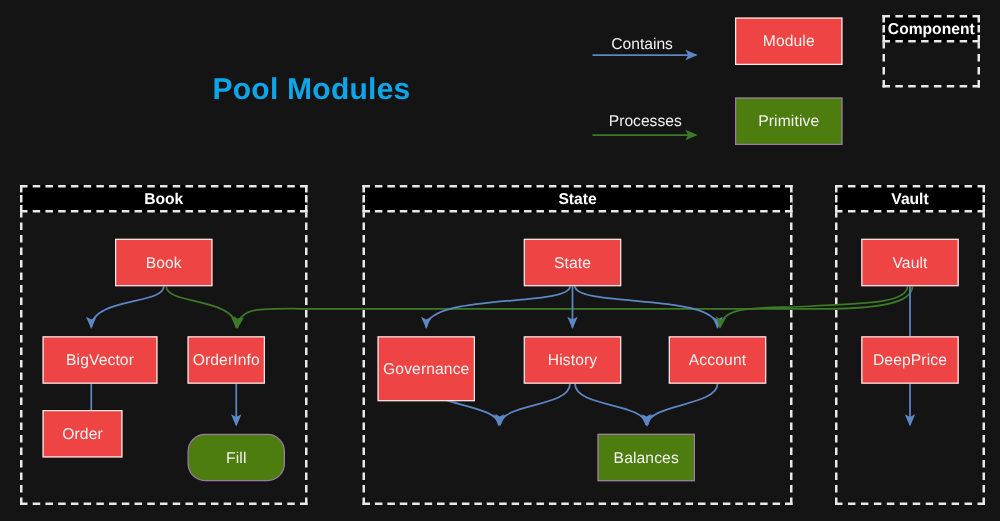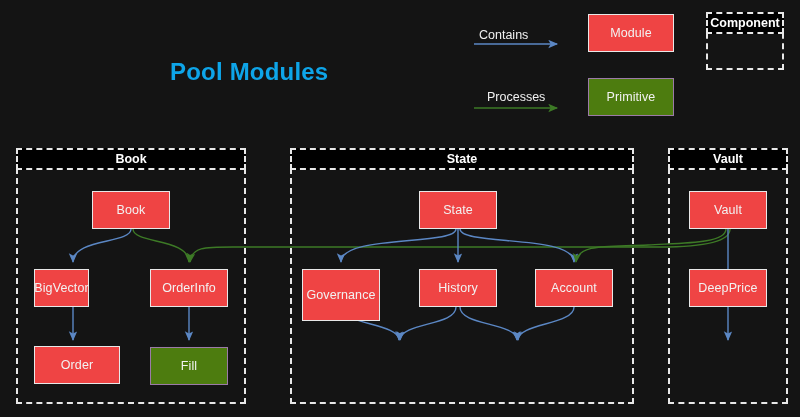--- a/index.html
+++ b/index.html
@@ -19,21 +19,21 @@
   .comp-legend-head{position:absolute;box-sizing:border-box;border:2px dashed #e8e8e8;background:#000;
         display:flex;align-items:center;justify-content:center;color:#fff;font-size:12.5px;font-weight:bold;}
 </style>
 </head>
 <body>
 
 <div id="page">
 
   <div id="title" style="left:170px;top:58px;">Pool Modules</div>
 
-  <div class="legend-label" style="left:479px;top:28px;">Contains</div>
+  <div class="legend-label" style="left:489px;top:28px;">Contains</div>
   <div class="legend-label" style="left:487px;top:90px;">Processes</div>
 
   <div class="node module" style="left:588px;top:14px;width:86px;height:38px;">
     <span>Module</span>
   </div>
   <div class="node primitive" style="left:588px;top:78px;width:86px;height:38px;">
     <span>Primitive</span>
   </div>
 
   <div class="comp-legend" style="left:706px;top:12px;width:78px;height:58px;"></div>
@@ -87,45 +87,48 @@
       <path d="M574,307 C574,325 518,323 518,340" stroke="#5b87c4" marker-end="url(#ah-blue)"></path>
 
       <path d="M728,229 L728,340" stroke="#5b87c4" marker-end="url(#ah-blue)"></path>
       <path d="M726,229 C726,244 680,243 648,245 C610,247 578,243 576,262" stroke="#3d7a26" marker-end="url(#ah-green)"></path>
     </g>
   </svg>
 
   <div class="node module" style="left:92px;top:191px;width:78px;height:38px;">
     <span>Book</span>
   </div>
-  <div class="node module" style="left:34px;top:269px;width:55px;height:38px;">
+  <div class="node module" style="left:34px;top:269px;width:92px;height:38px;">
     <span>BigVector</span>
   </div>
-  <div class="node module" style="left:150px;top:269px;width:78px;height:38px;">
+  <div class="node module" style="left:150px;top:269px;width:62px;height:38px;">
     <span>OrderInfo</span>
   </div>
-  <div class="node module" style="left:34px;top:346px;width:86px;height:38px;">
+  <div class="node module" style="left:34px;top:328px;width:64px;height:38px;">
     <span>Order</span>
   </div>
-  <div class="node primitive" style="left:150px;top:347px;width:78px;height:38px;">
+  <div class="node primitive" style="left:150px;top:347px;width:78px;height:38px;border-radius:14px;">
     <span>Fill</span>
   </div>
 
   <div class="node module" style="left:419px;top:191px;width:78px;height:38px;">
     <span>State</span>
   </div>
   <div class="node module" style="left:302px;top:269px;width:78px;height:52px;">
     <span>Governance</span>
   </div>
   <div class="node module" style="left:419px;top:269px;width:78px;height:38px;">
     <span>History</span>
   </div>
   <div class="node module" style="left:535px;top:269px;width:78px;height:38px;">
     <span>Account</span>
   </div>
+  <div class="node primitive" style="left:478px;top:347px;width:78px;height:38px;">
+    <span>Balances</span>
+  </div>
 
   <div class="node module" style="left:689px;top:191px;width:78px;height:38px;">
     <span>Vault</span>
   </div>
   <div class="node module" style="left:689px;top:269px;width:78px;height:38px;">
     <span>DeepPrice</span>
   </div>
 
 </div>
 

